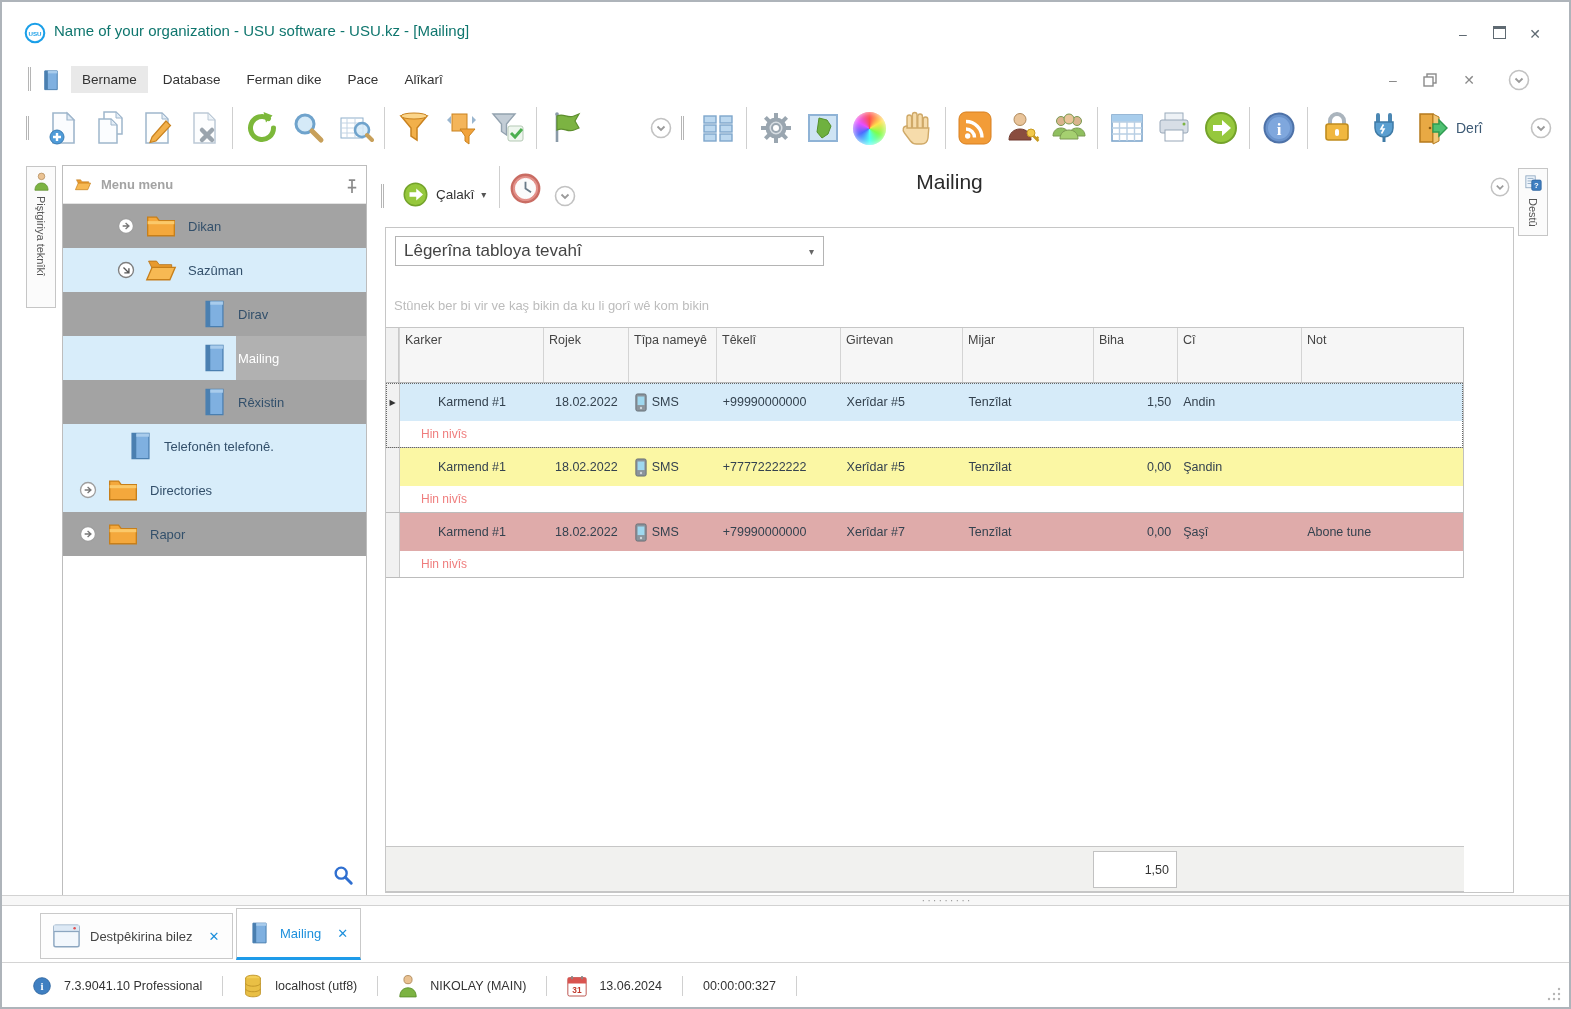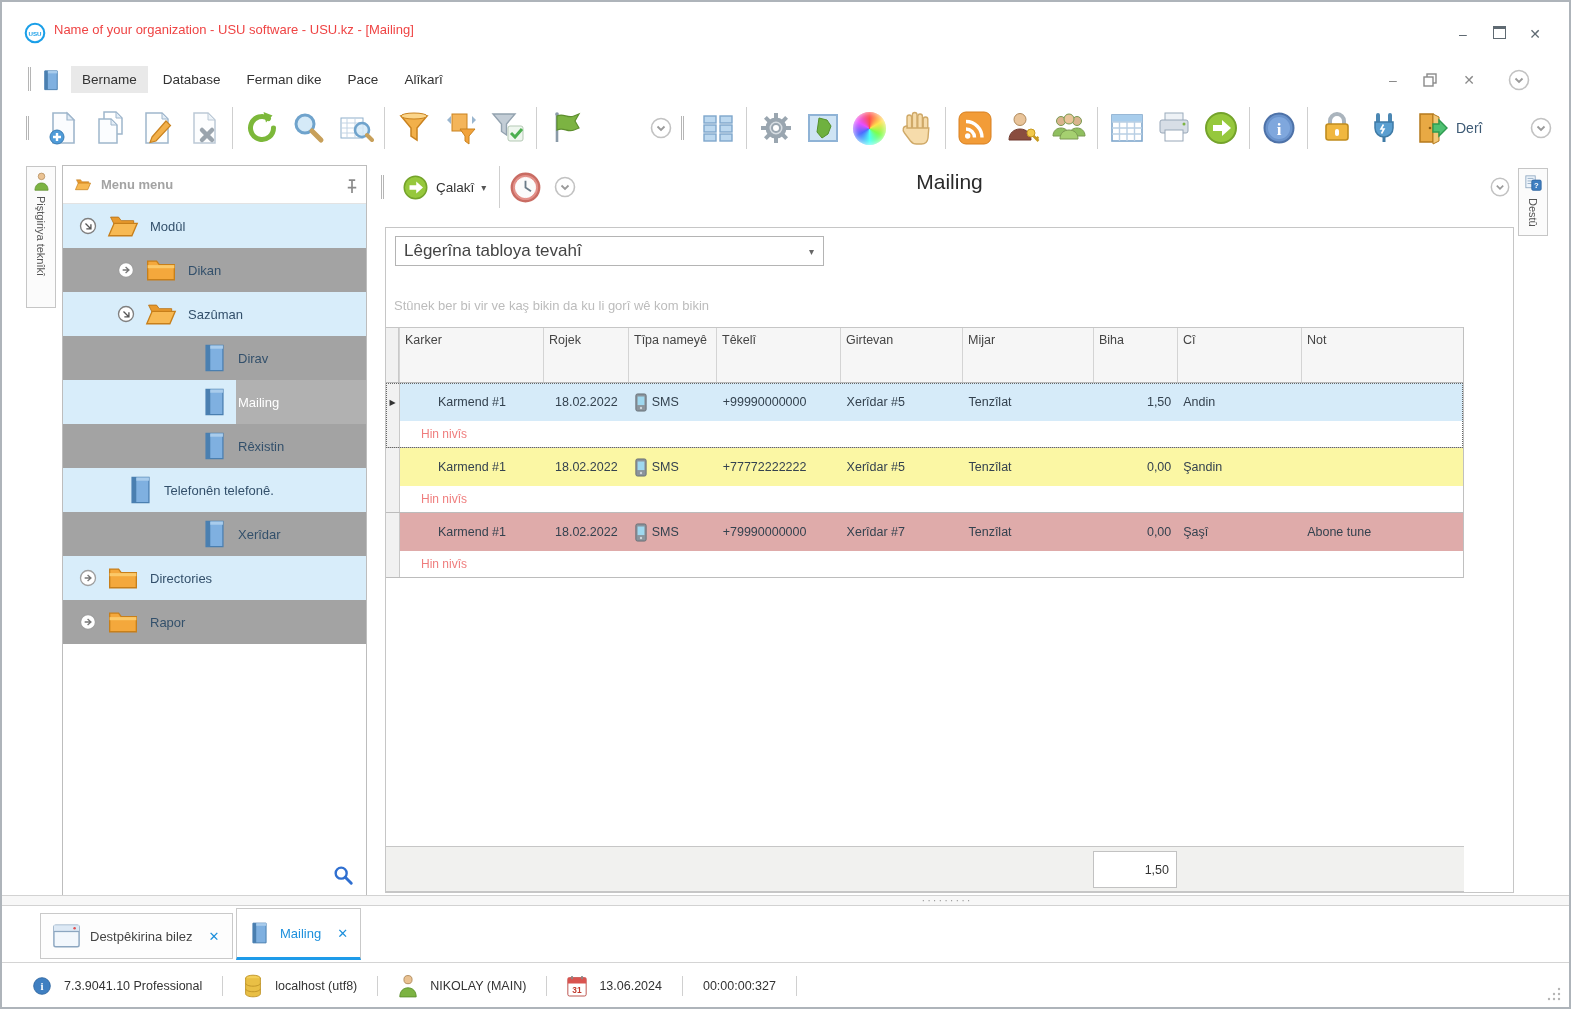--- a/index.html
+++ b/index.html
@@ -1,21 +1,21 @@
 <!DOCTYPE html>
 <html><head>
 <meta charset="utf-8">
 <style>
   html,body{margin:0;padding:0;background:#e8e8e8;font-family:"Liberation Sans","DejaVu Sans",sans-serif;}
   #app{position:relative;width:1571px;height:1009px;background:#fff;border:2px solid #aeb4ba;box-sizing:border-box;overflow:hidden;color:#333;}
   .ic svg{display:block;}
   
   .titlebar{position:absolute;left:0;top:0;width:100%;height:58px;background:#fff;}
   .titlebar .logo{position:absolute;left:22px;top:20px;width:22px;height:22px;}
-  .titlebar .title{position:absolute;left:52px;top:20px;font-size:13px;color:#ef4444;white-space:nowrap;}
+  .titlebar .title{position:absolute;left:52px;top:20px;font-size:15px;color:#0f766e;white-space:nowrap;}
   .winbtns{position:absolute;right:26px;top:24px;display:flex;gap:20px;align-items:center;}
   .wbtn{color:#5f6a72;font-size:14px;width:16px;text-align:center;cursor:default;}
   .wbtn.max span{display:inline-block;width:11px;height:9px;border:1.5px solid #5f6a72;border-top-width:3px;}
   
   .menubar{position:absolute;left:0;top:58px;width:100%;height:38px;display:flex;align-items:center;padding-left:26px;box-sizing:border-box;}
   .grip{width:0;height:24px;border-left:3px double #b5b5b5;margin-right:10px;flex:0 0 auto;}
   .menubar .mbook{width:20px;height:20px;margin-right:10px;}
   .menu-item{font-size:13.5px;color:#333;padding:6px 11px;margin-right:4px;white-space:nowrap;}
   .menu-item.hl{background:#e9e9e9;}
   .mdibtns{position:absolute;right:30px;top:66px;display:flex;gap:22px;align-items:center;color:#8a8a8a;}
@@ -49,21 +49,21 @@
   .nicon{flex:0 0 auto;}
   .nicon svg{width:34px;height:32px;}
   .nicon.book svg{width:27px;height:32px;}
   .tlabel{font-size:13px;color:#33506b;flex:1;align-self:stretch;display:flex;align-items:center;padding-left:2px;}
   .tree-row.selected .tlabel{background:#b1b1b1;color:#fff;}
   .sb-search{position:absolute;right:12px;bottom:12px;width:22px;height:22px;}
   .sb-search svg{width:22px;height:22px;}
   
   .main-tb{position:absolute;left:373px;top:160px;width:1146px;height:50px;}
   .main-title{position:absolute;left:10px;top:8px;width:1129px;text-align:center;font-size:21px;color:#2b2b2b;}
-  .action-group{position:absolute;left:6px;top:4px;display:flex;align-items:center;height:42px;}
+  .action-group{position:absolute;left:6px;top:4px;display:flex;align-items:flex-end;height:42px;}
   .action-btn{display:flex;align-items:center;gap:7px;padding:0 8px;}
   .action-btn svg{width:27px;height:27px;}
   .action-label{font-size:13.5px;color:#333;}
   .caret{font-size:10px;color:#555;}
   .clockbtn{width:40px;height:40px;display:flex;align-items:center;justify-content:center;}
   .clockbtn svg{width:33px;height:33px;}
   .chev-main{position:absolute;left:1114px;top:14px;width:22px;height:22px;}
   .chev-main svg{width:22px;height:22px;}
   .panel{position:absolute;left:383px;top:225px;width:1129px;height:666px;border:1px solid #c6c6c6;box-sizing:border-box;background:#fff;}
   .combo{position:absolute;left:9px;top:8px;width:429px;height:30px;border:1px solid #b4b4b4;box-sizing:border-box;display:flex;align-items:center;}
@@ -409,35 +409,20 @@
           </svg>
         </span>
       <span class="sb-title">Menu menu</span>
       <span class="pin ic">
           <svg viewBox="0 0 16 16" width="14" height="14">
             <path d="M5 2h6M8 2v7M4 9h8M8 9v5" stroke="#8a8a8a" stroke-width="1.6"></path>
           </svg>
         </span>
     </div>
     <div>
-        <div class="tree-row bgA" style="padding-left: 15px;">
-          <span class="expand ic">
-            <svg viewBox="0 0 24 24">
-              <circle cx="12" cy="12" r="9" fill="#fff" stroke="#7f7f7f" stroke-width="1.6"></circle>
-              <path d="M9 9l6 6m.5-5v5.5H10" stroke="#555" stroke-width="1.6" fill="none"></path>
-            </svg>
-          </span>
-          <span class="nicon ic">
-            <svg viewBox="0 0 36 36">
-              <path d="M4 8h9l3 4h14v4H8z" fill="#e89a2e" stroke="#b9751a"></path>
-              <path d="M2 29l6-14h26l-6 14z" fill="#f7b953" stroke="#c77f1a" stroke-width="1.5"></path>
-            </svg>
-          </span>
-          <span class="tlabel">Modûl</span>
-        </div>
         <div class="tree-row bgB" style="padding-left: 53px;">
           <span class="expand ic">
             <svg viewBox="0 0 24 24">
               <circle cx="12" cy="12" r="9" fill="#fff" stroke="#9f9f9f" stroke-width="1.6"></circle>
               <path d="M8 12h7m-3.5-3.5L15.5 12 11.5 15.5" stroke="#777" stroke-width="1.6" fill="none"></path>
             </svg>
           </span>
           <span class="nicon ic">
             <svg viewBox="0 0 36 36">
               <path d="M3 8h10l3 4h17v17H3z" fill="#f4a83c" stroke="#c77f1a" stroke-width="1.5"></path>
@@ -493,30 +478,20 @@
         </div>
         <div class="tree-row bgA" style="padding-left: 64px;">
           <span class="nicon book ic">
             <svg viewBox="0 0 32 36">
               <path d="M6 3h20v30H6z" fill="#7fb0e0" stroke="#4a7fb0" stroke-width="1.5"></path>
               <path d="M6 3h5v30H6z" fill="#4a7fb0"></path>
               <path d="M11 3h15v4H11z" fill="#a9ccec"></path>
             </svg>
           </span>
           <span class="tlabel">Telefonên telefonê.</span>
-        </div>
-        <div class="tree-row bgB" style="padding-left: 138px;">
-          <span class="nicon book ic">
-            <svg viewBox="0 0 32 36">
-              <path d="M6 3h20v30H6z" fill="#7fb0e0" stroke="#4a7fb0" stroke-width="1.5"></path>
-              <path d="M6 3h5v30H6z" fill="#4a7fb0"></path>
-              <path d="M11 3h15v4H11z" fill="#a9ccec"></path>
-            </svg>
-          </span>
-          <span class="tlabel">Xerîdar</span>
         </div>
         <div class="tree-row bgA" style="padding-left: 15px;">
           <span class="expand ic">
             <svg viewBox="0 0 24 24">
               <circle cx="12" cy="12" r="9" fill="#fff" stroke="#9f9f9f" stroke-width="1.6"></circle>
               <path d="M8 12h7m-3.5-3.5L15.5 12 11.5 15.5" stroke="#777" stroke-width="1.6" fill="none"></path>
             </svg>
           </span>
           <span class="nicon ic">
             <svg viewBox="0 0 36 36">

